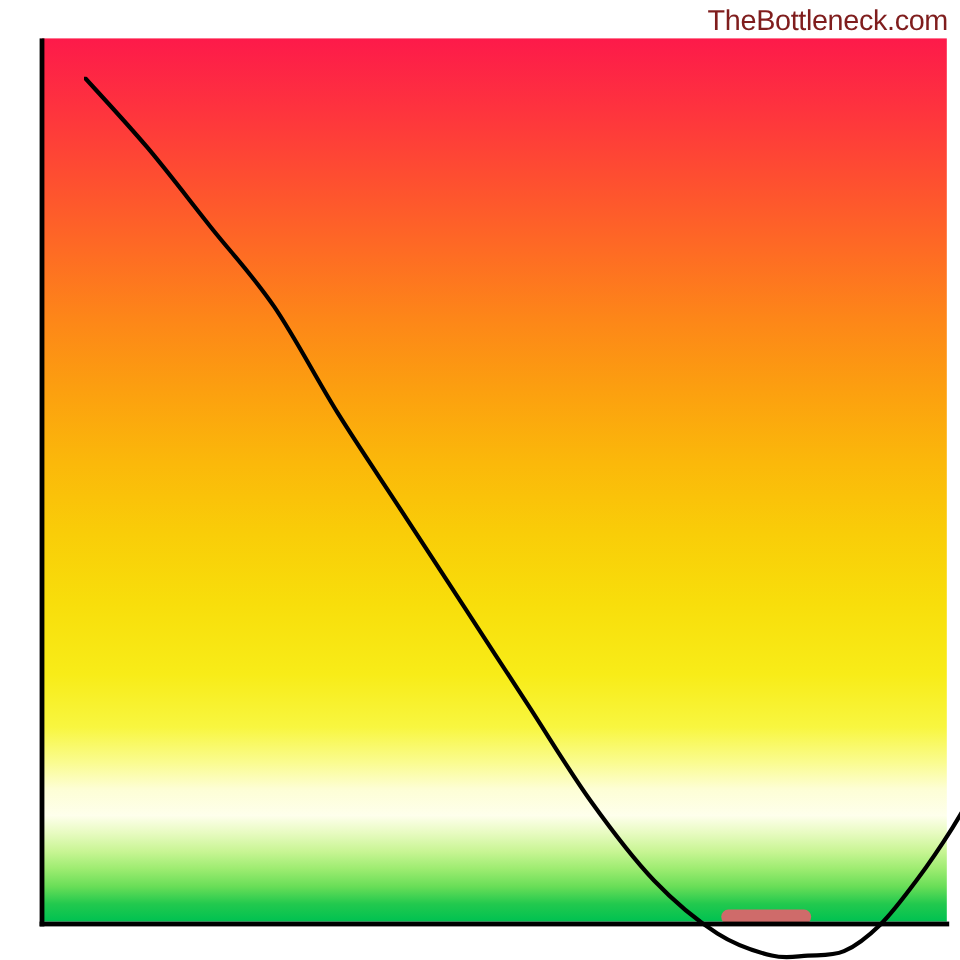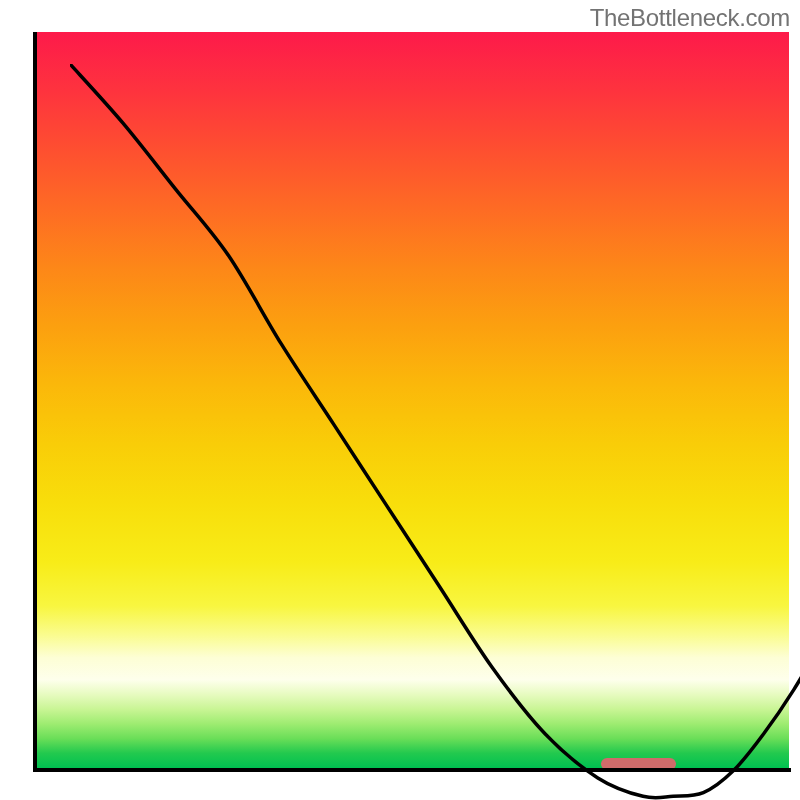--- a/index.html
+++ b/index.html
@@ -7,21 +7,21 @@
     width: 800px;
     height: 800px;
     background: #ffffff;
     position: relative;
     font-family: Arial, Helvetica, sans-serif;
   }
   .watermark {
     position: absolute;
     top: 4px;
     right: 10px;
-    color: #737373;
+    color: #7f1d1d;
     font-size: 24px;
     font-weight: 500;
     letter-spacing: -0.3px;
   }
   .plot-area {
     position: absolute;
     left: 35px;
     top: 32px;
     width: 754px;
     height: 736px;

